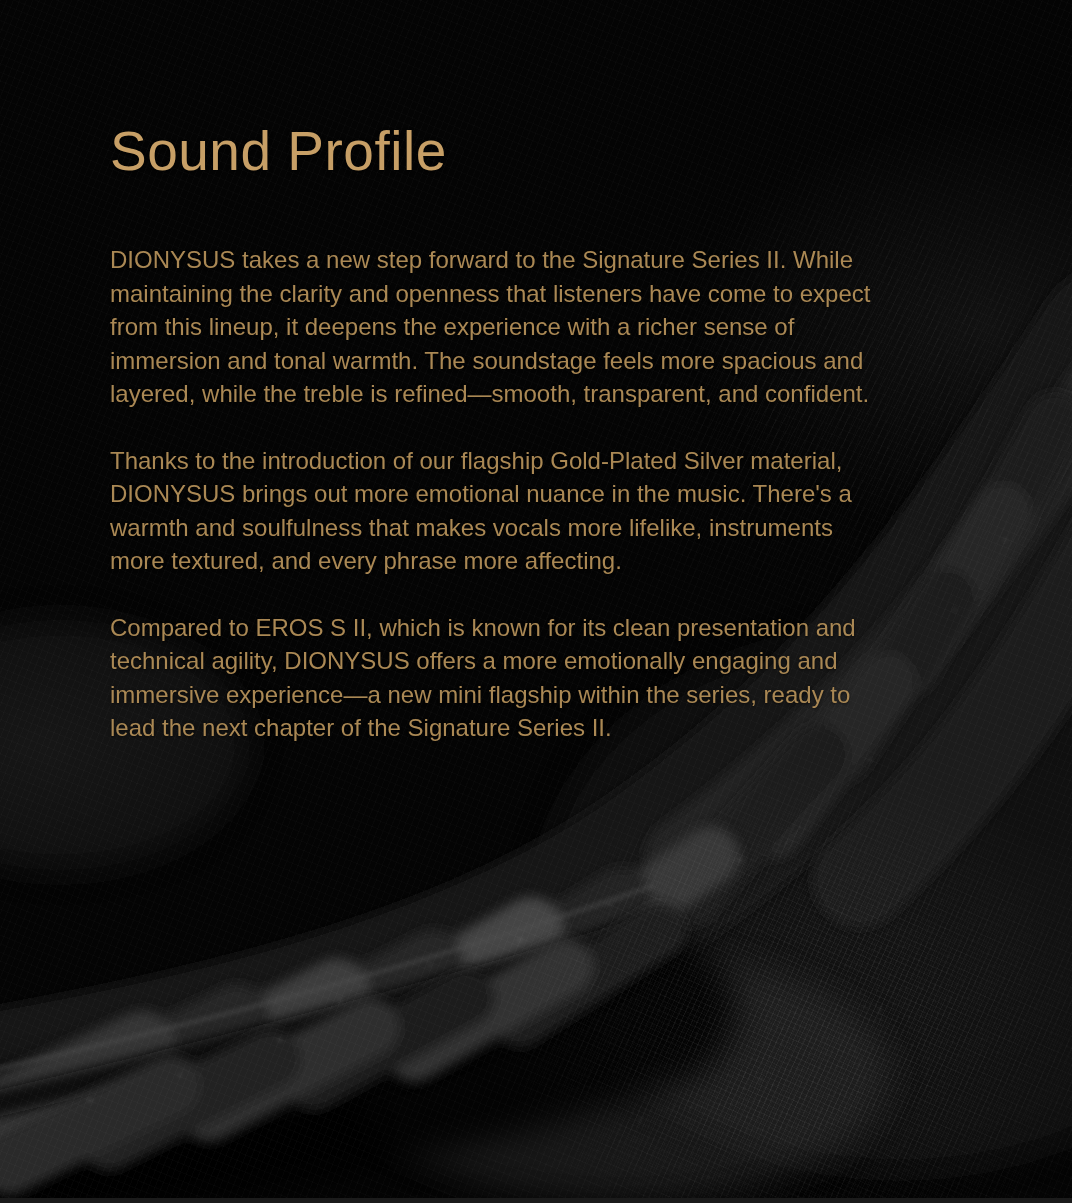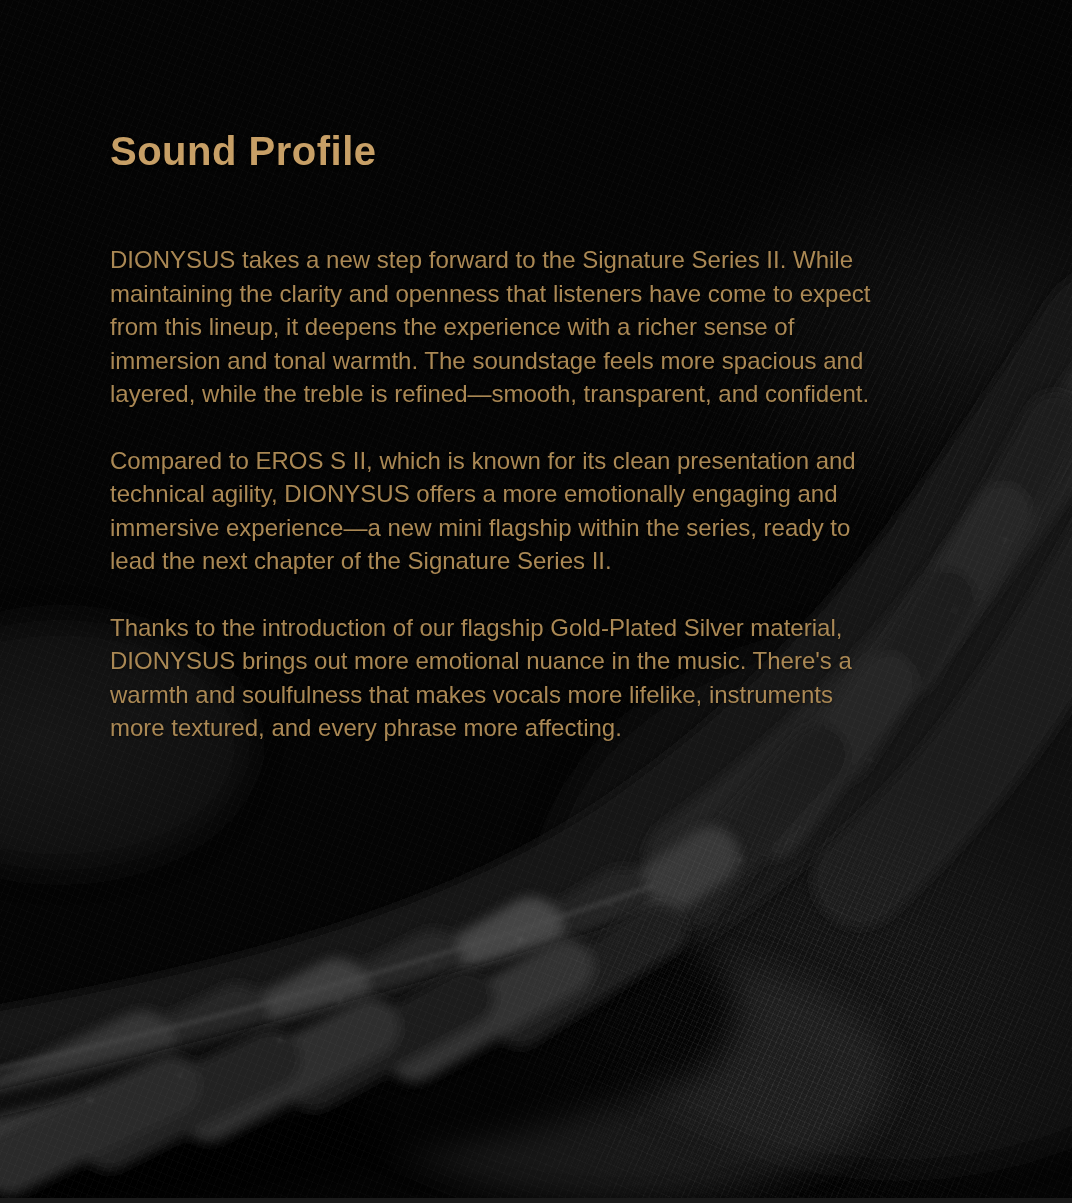--- a/index.html
+++ b/index.html
@@ -40,21 +40,21 @@
     background:
       repeating-linear-gradient(118deg, rgba(255,255,255,0.03) 0 1px, transparent 1px 7px);
     -webkit-mask-image: radial-gradient(ellipse at 60% 45%, #000 20%, transparent 72%);
             mask-image: radial-gradient(ellipse at 60% 45%, #000 20%, transparent 72%);
   }
   .content {
     position: absolute; left: 110px; top: 124px; width: 810px; z-index: 5;
   }
   h1.page-title {
     margin: 0 0 64px 0;
-    font-size: 40px; line-height: 55px; font-weight: 700;
+    font-size: 55px; line-height: 55px; font-weight: 400;
     letter-spacing: 0.5px;
     color: #c79f66;
     text-shadow: 0 2px 4px rgba(0,0,0,0.65);
   }
   .body-copy p {
     margin: 18px 0 33px 0;
     font-size: 24px; line-height: 33.5px; font-weight: 400;
     color: #aa8854;
     white-space: pre-line;
     text-shadow: 0 1px 3px rgba(0,0,0,0.6);
@@ -146,25 +146,25 @@
   <div class="texture-topright"></div>
 
   <div class="content">
     <h1 class="page-title">Sound Profile</h1>
     <div class="body-copy">
       <p>DIONYSUS takes a new step forward to the Signature Series II. While
 maintaining the clarity and openness that listeners have come to expect
 from this lineup, it deepens the experience with a richer sense of
 immersion and tonal warmth. The soundstage feels more spacious and
 layered, while the treble is refined—smooth, transparent, and confident.</p>
+      <p>Thanks to the introduction of our flagship Gold-Plated Silver material,
+DIONYSUS brings out more emotional nuance in the music. There's a
+warmth and soulfulness that makes vocals more lifelike, instruments
+more textured, and every phrase more affecting.</p>
       <p>Compared to EROS S II, which is known for its clean presentation and
 technical agility, DIONYSUS offers a more emotionally engaging and
 immersive experience—a new mini flagship within the series, ready to
 lead the next chapter of the Signature Series II.</p>
-      <p>Thanks to the introduction of our flagship Gold-Plated Silver material,
-DIONYSUS brings out more emotional nuance in the music. There's a
-warmth and soulfulness that makes vocals more lifelike, instruments
-more textured, and every phrase more affecting.</p>
     </div>
   </div>
 
   <div class="bottom-strip"></div>
 </div>
 
 </body></html>

